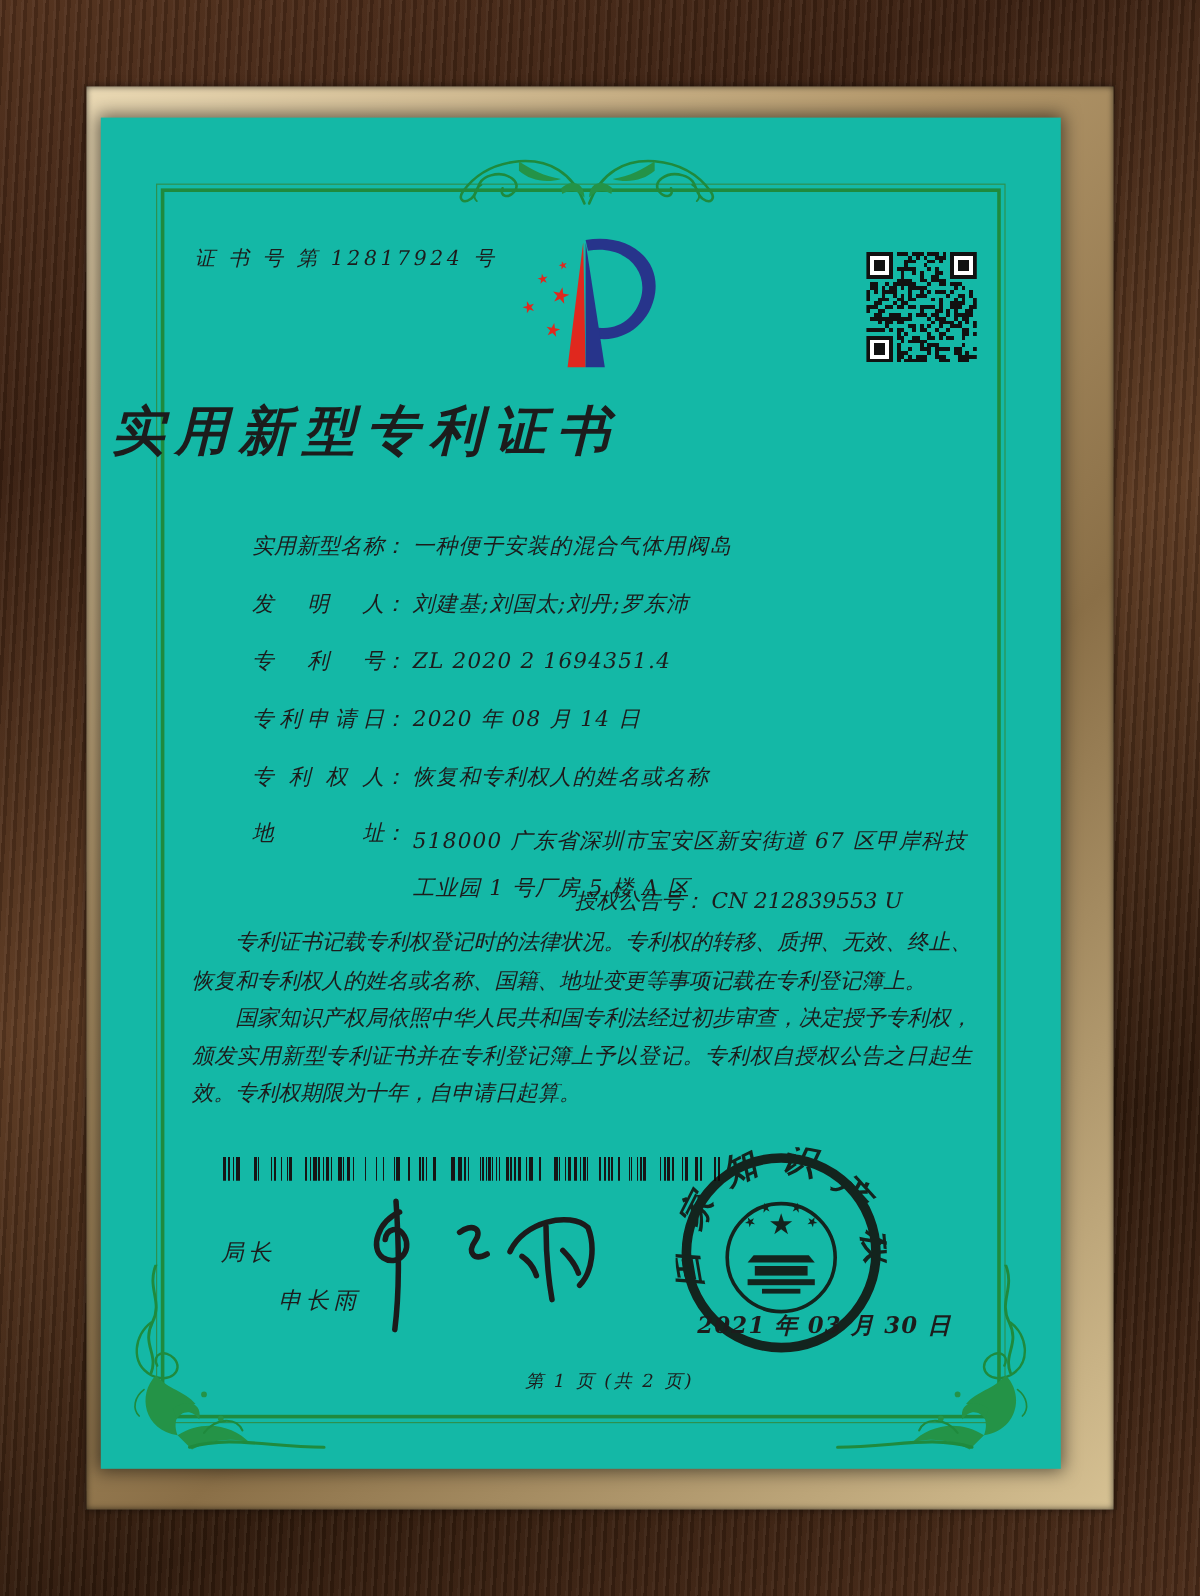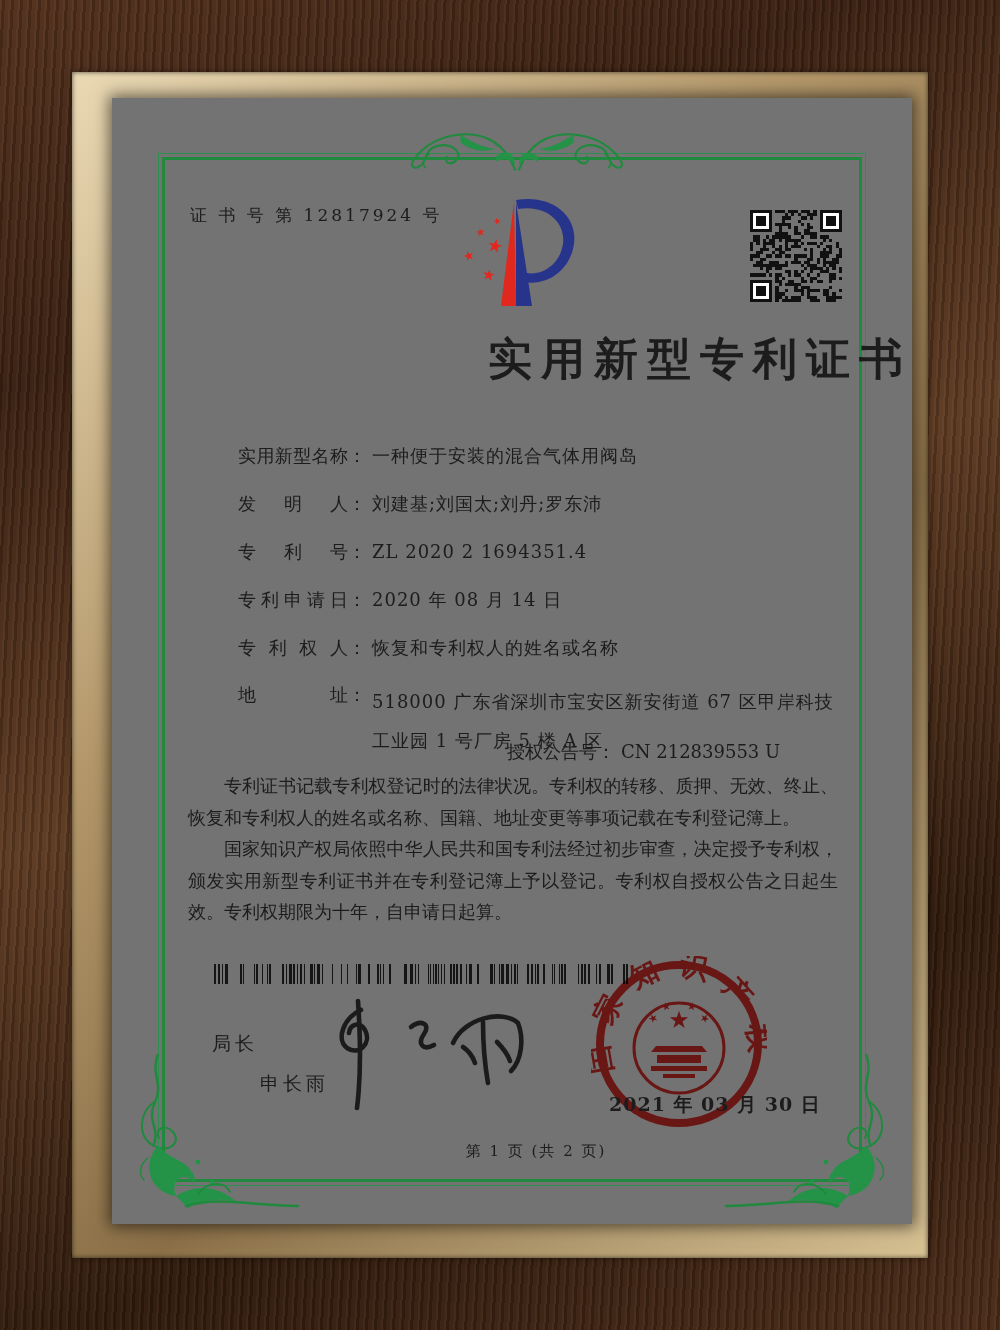--- a/index.html
+++ b/index.html
@@ -4,37 +4,37 @@
 <style>
   html,body{margin:0;padding:0;width:1000px;height:1330px;overflow:hidden;
     font-family:"DejaVu Serif","Liberation Serif",serif;}
   .frame{position:absolute;inset:0;width:1000px;height:1330px;
     background:linear-gradient(155deg,#52301c 0%,#3a2011 22%,#5d3a22 48%,#2f1a0c 76%,#4a2b18 100%);}
   .frame::after{content:"";position:absolute;inset:0;
     background:repeating-linear-gradient(93deg,rgba(255,255,255,.05) 0 2px,rgba(0,0,0,.14) 2px 5px,rgba(255,255,255,.02) 5px 9px);}
   .lip{position:absolute;inset:72px;z-index:2;
     background:linear-gradient(135deg,#ead9b4,#b3976a 35%,#8a6f47 62%,#d6c193);
     box-shadow:inset 0 0 5px rgba(0,0,0,.65), 0 0 6px rgba(0,0,0,.5);}
-  .paper{position:absolute;left:112px;top:98px;width:800px;height:1126px;z-index:3;
-    background:#737373;box-shadow:0 0 14px 3px rgba(0,0,0,.55);color:#1c1c1c;}
+  .paper{position:absolute;left:84px;top:98px;width:800px;height:1126px;z-index:3;
+    background:#14b8a6;box-shadow:0 0 14px 3px rgba(0,0,0,.55);color:#1c1c1c;font-style:italic;}
   
   .gb-outer{position:absolute;left:46px;right:46px;top:55px;bottom:38px;
     border:1.5px solid #2c9150;}
   .gb-inner{position:absolute;inset:3px;border:3.5px solid #1f8a3d;}
   
   .orn{position:absolute;z-index:4;}
   .orn-top{left:288px;top:26px;width:234px;height:56px;}
   .orn-bl{left:16px;top:956px;width:172px;height:170px;}
   .orn-br{right:16px;top:956px;width:172px;height:170px;}
   
   .certno{position:absolute;left:78px;top:106px;font-size:17px;letter-spacing:3px;white-space:nowrap;}
   .logo{position:absolute;left:338px;top:98px;width:134px;height:114px;}
   .qr{position:absolute;left:638px;top:112px;width:92px;height:92px;}
   .qr svg{width:100%;height:100%;}
-  .title{position:absolute;left:0;width:800px;top:232px;margin:0;text-align:right;
+  .title{position:absolute;left:0;width:800px;top:232px;margin:0;text-align:left;
     font-size:44px;font-weight:700;letter-spacing:9px;text-indent:9px;}
   .row{position:absolute;left:78px;width:660px;font-size:18px;line-height:26px;white-space:nowrap;}
   .flabel{display:inline-block;width:110px;text-align:justify;text-align-last:justify;vertical-align:top;margin-left:48px;}
   .colon{display:inline-block;vertical-align:top;margin-right:6px;}
   .fvalue{display:inline-block;vertical-align:top;letter-spacing:1px;}
   .fvalue.addr{white-space:normal;width:470px;line-height:39px;}
   .row7 .pair2{position:absolute;left:317px;top:0;}
   .paras{position:absolute;left:76px;top:672px;width:650px;font-size:18px;line-height:31.5px;
     text-align:justify;}
   .paras p{margin:0;text-indent:2em;}

